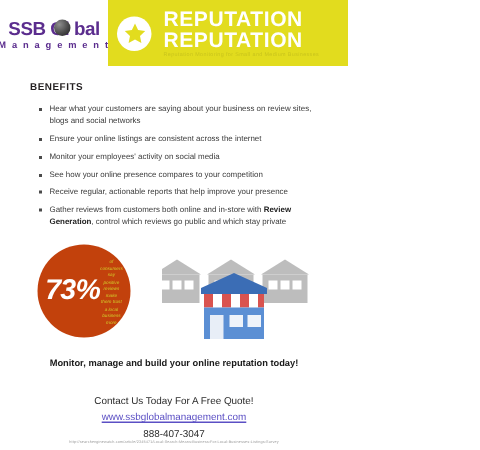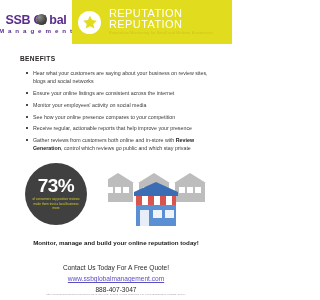--- a/index.html
+++ b/index.html
@@ -80,22 +80,22 @@
     background: #ffffff;
     display: flex;
     align-items: center;
     justify-content: center;
     margin-right: 8px;
   }
   .badge-star svg { display: block; }
 
   .band-text { line-height: 1.02; }
   .band-line1, .band-line2 {
-    font-size: 11px;
-    font-weight: normal;
+    font-size: 14px;
+    font-weight: bold;
     letter-spacing: 0.4px;
     color: #ffffff;
     display: block;
   }
   .band-sub {
     display: block;
     font-size: 3.6px;
     letter-spacing: 0.25px;
     color: #c9c41c;
     margin-top: 1.5px;
@@ -138,28 +138,29 @@
     height: 78px;
     margin-top: 6px;
   }
   .stat-circle {
     position: absolute;
     left: 25px;
     top: 4px;
     width: 62px;
     height: 62px;
     border-radius: 50%;
-    background: #404040;
-    display: flex;
-    flex-direction: column;
+    background: #c2410c;
+    display: flex;
+    flex-direction: row;
     align-items: center;
     justify-content: center;
     text-align: center;
     box-sizing: border-box;
     padding: 0 6px;
+    font-style: italic;
   }
   .stat-value {
     font-size: 19px;
     font-weight: bold;
     color: #ffffff;
     line-height: 1;
     letter-spacing: -0.5px;
   }
   .stat-caption {
     margin-top: 2px;

